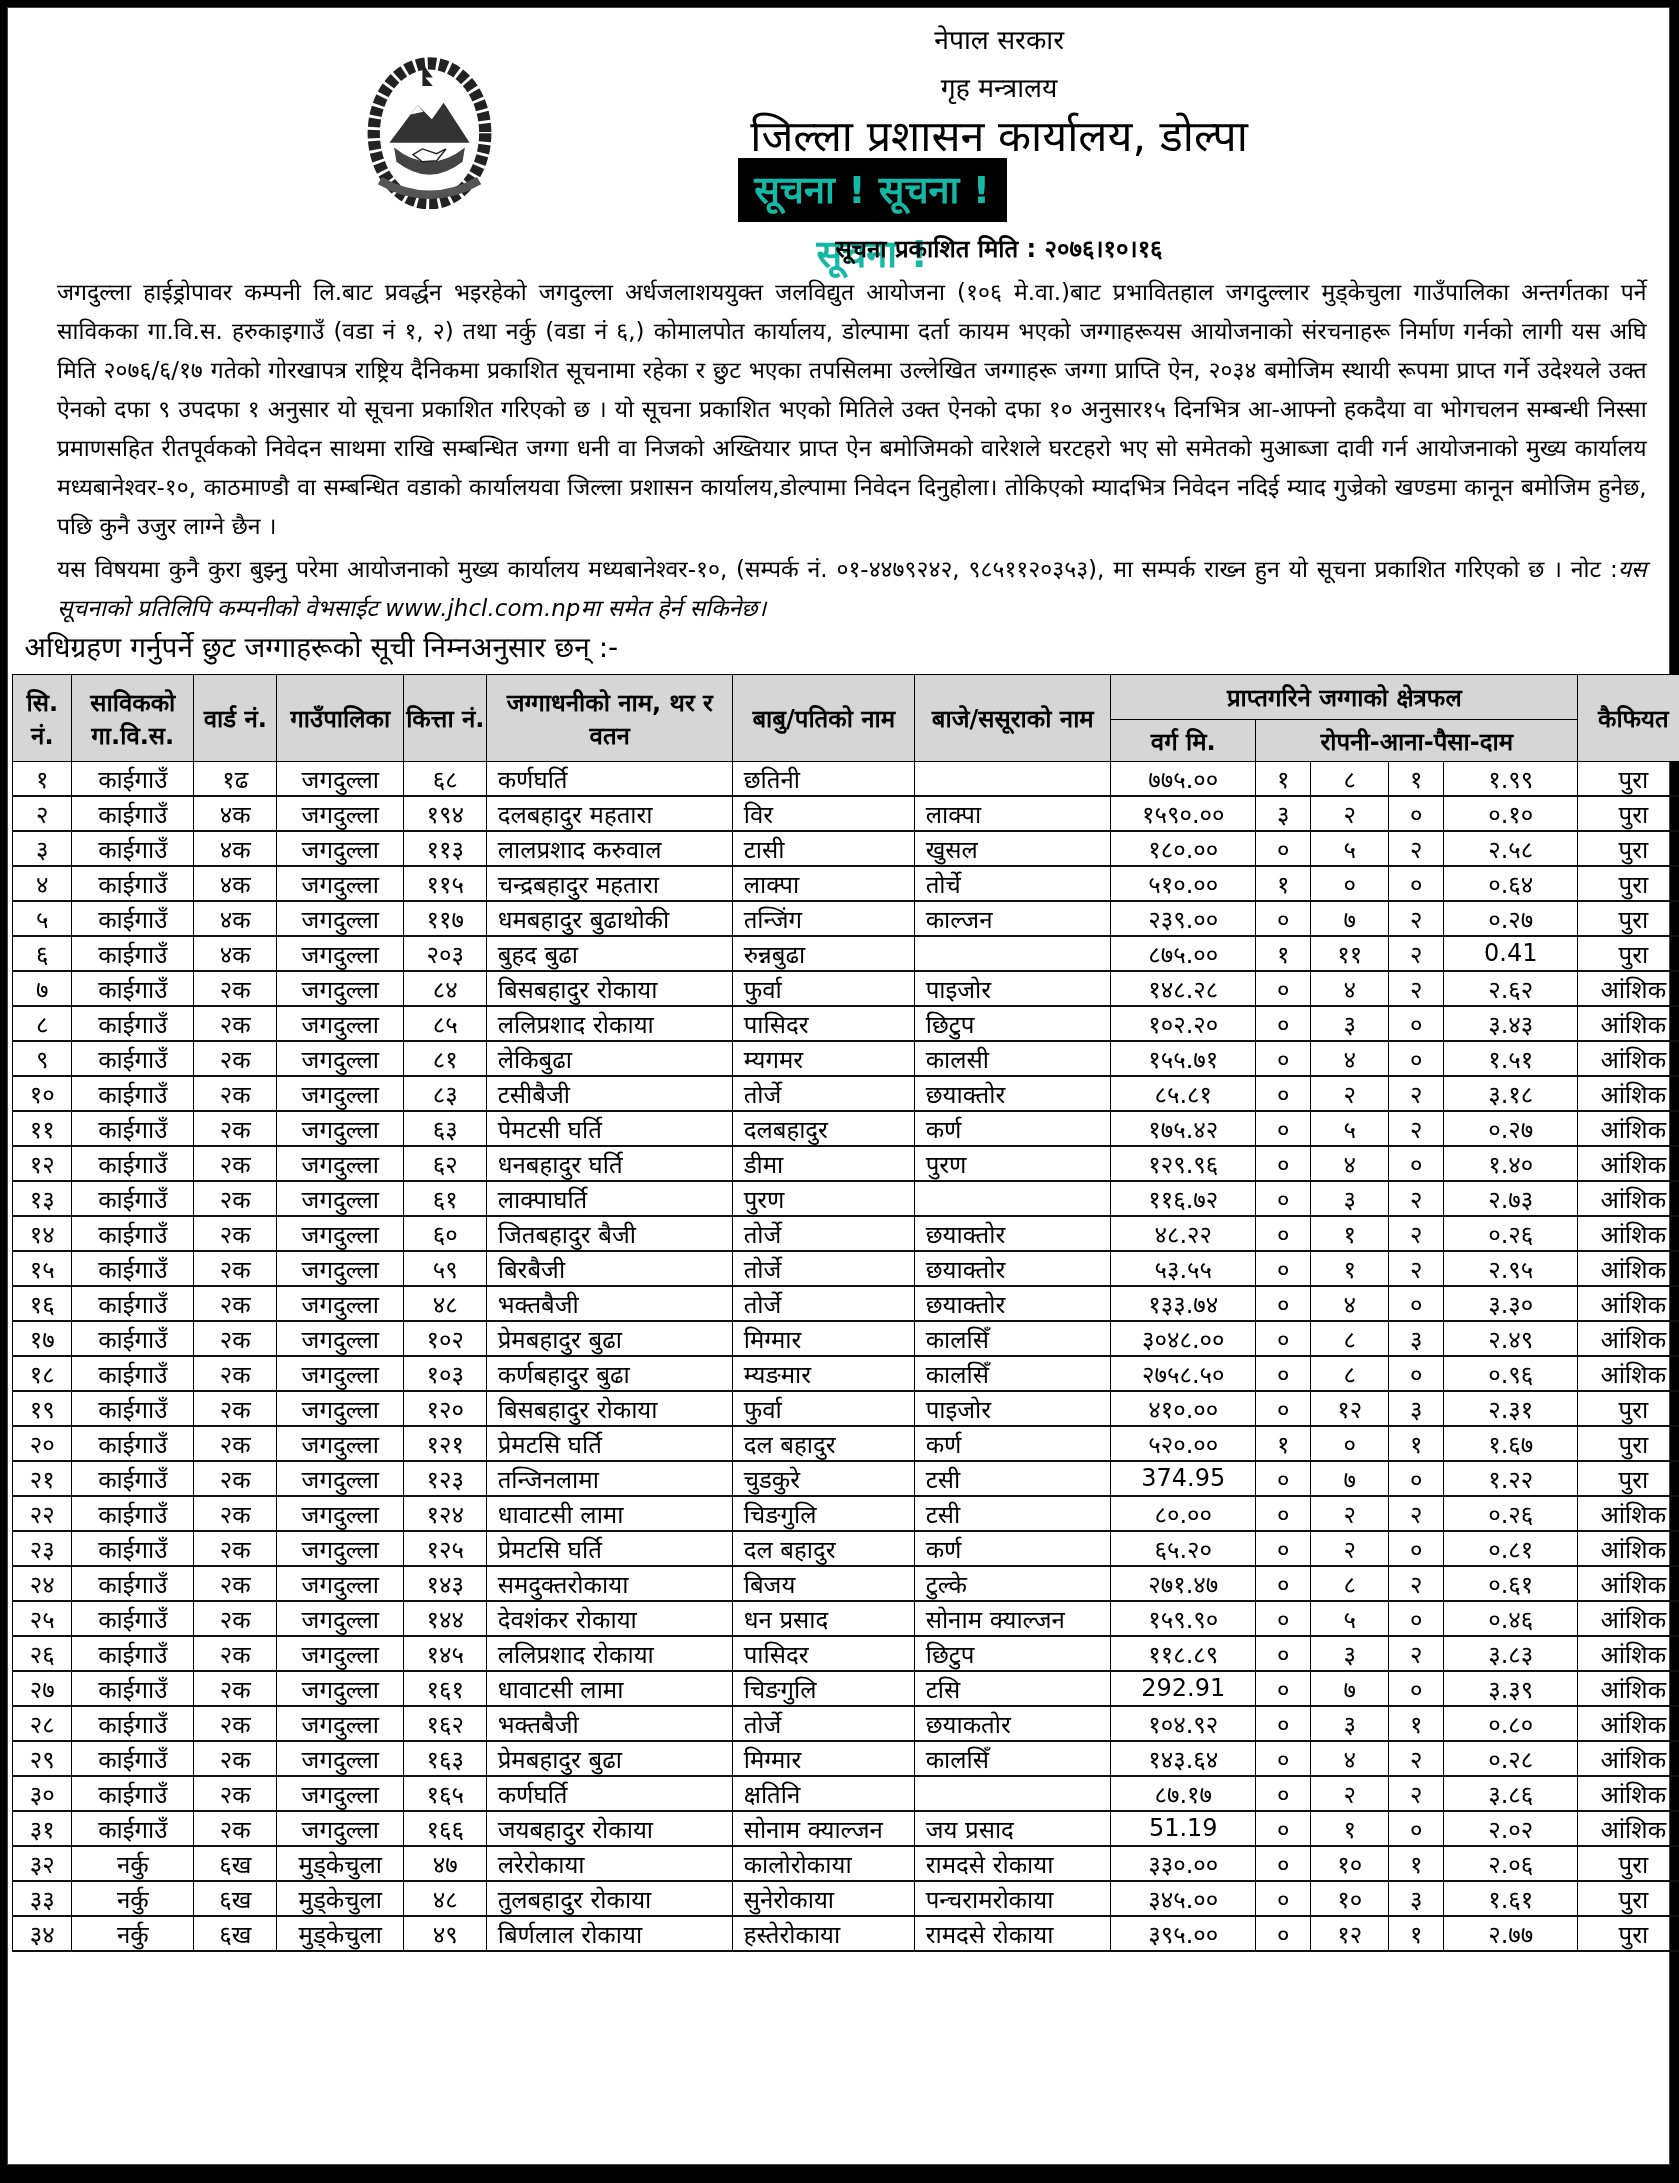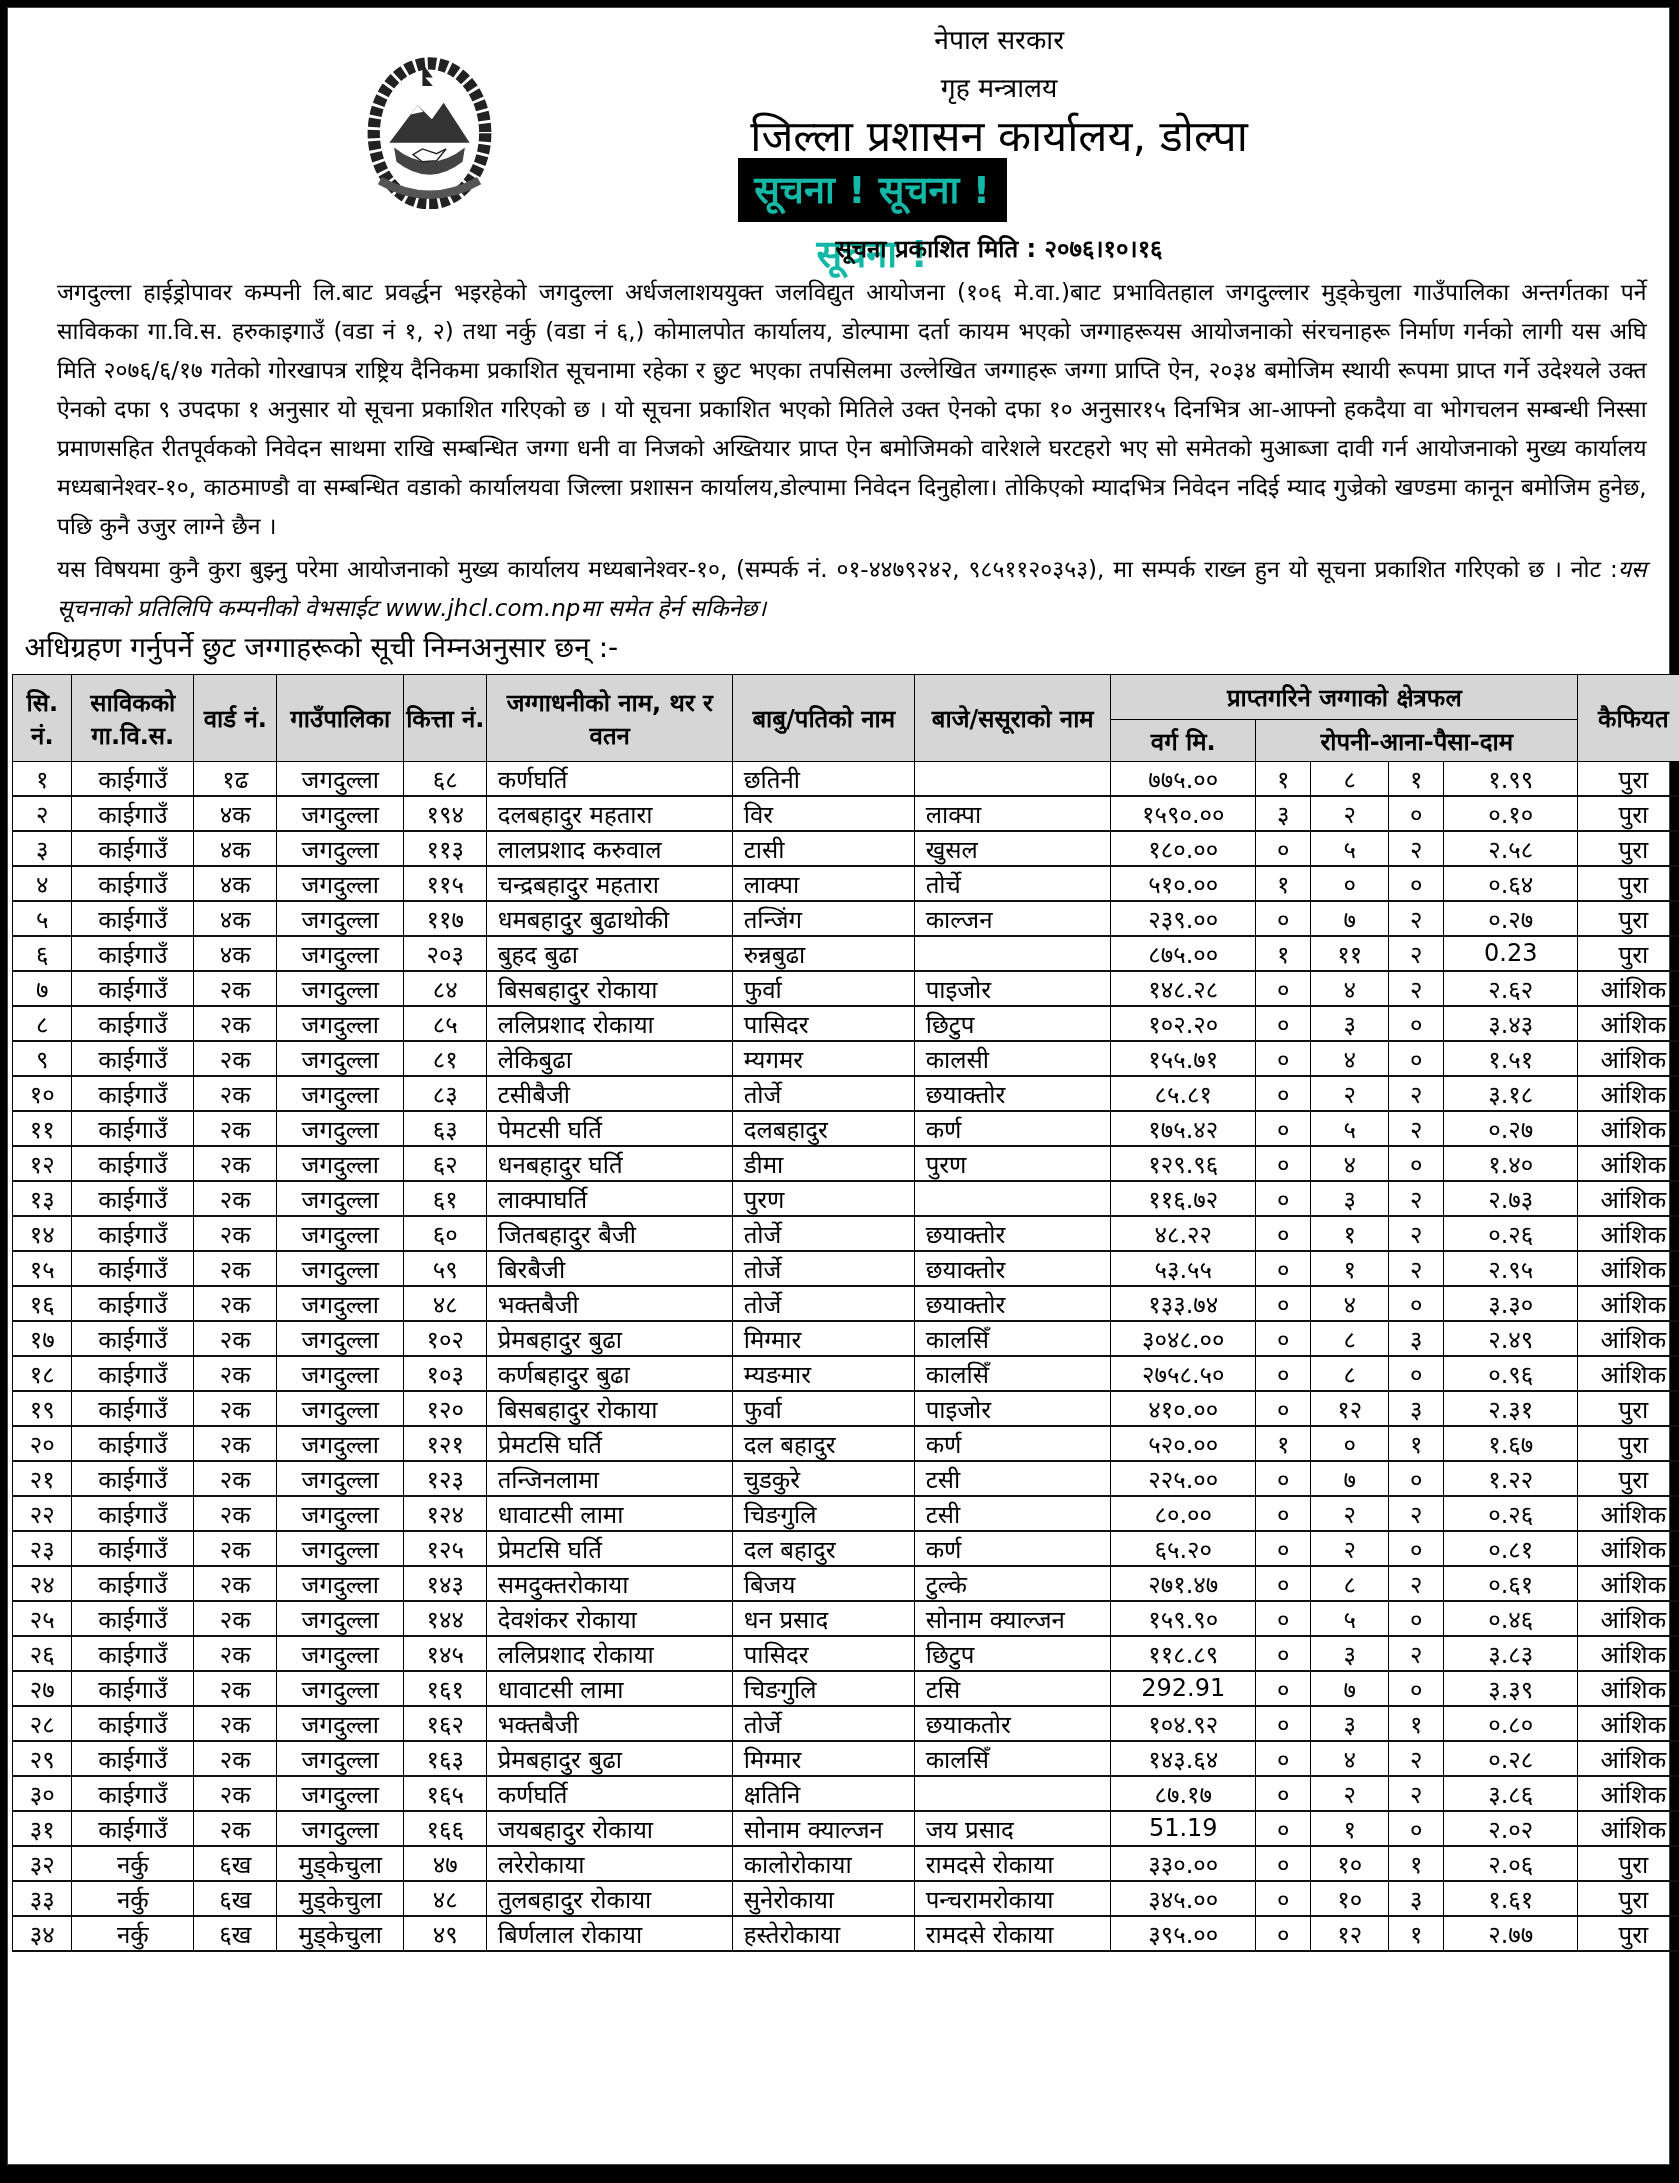--- a/index.html
+++ b/index.html
@@ -175,21 +175,21 @@
           <td>४क</td>
           <td>जगदुल्ला</td>
           <td>२०३</td>
           <td class="name">बुहद बुढा</td>
           <td class="name">रुन्नबुढा</td>
           <td class="name"></td>
           <td>८७५.००</td>
           <td>१</td>
           <td>११</td>
           <td>२</td>
-          <td>0.23</td>
+          <td>0.41</td>
           <td>पुरा</td>
         </tr>
         <tr>
           <td>७</td>
           <td>काईगाउँ</td>
           <td>२क</td>
           <td>जगदुल्ला</td>
           <td>८४</td>
           <td class="name">बिसबहादुर रोकाया</td>
           <td class="name">फुर्वा</td>
@@ -411,21 +411,21 @@
         </tr>
         <tr>
           <td>२१</td>
           <td>काईगाउँ</td>
           <td>२क</td>
           <td>जगदुल्ला</td>
           <td>१२३</td>
           <td class="name">तन्जिनलामा</td>
           <td class="name">चुडकुरे</td>
           <td class="name">टसी</td>
-          <td>२२५.००</td>
+          <td>374.95</td>
           <td>०</td>
           <td>७</td>
           <td>०</td>
           <td>१.२२</td>
           <td>पुरा</td>
         </tr>
         <tr>
           <td>२२</td>
           <td>काईगाउँ</td>
           <td>२क</td>

